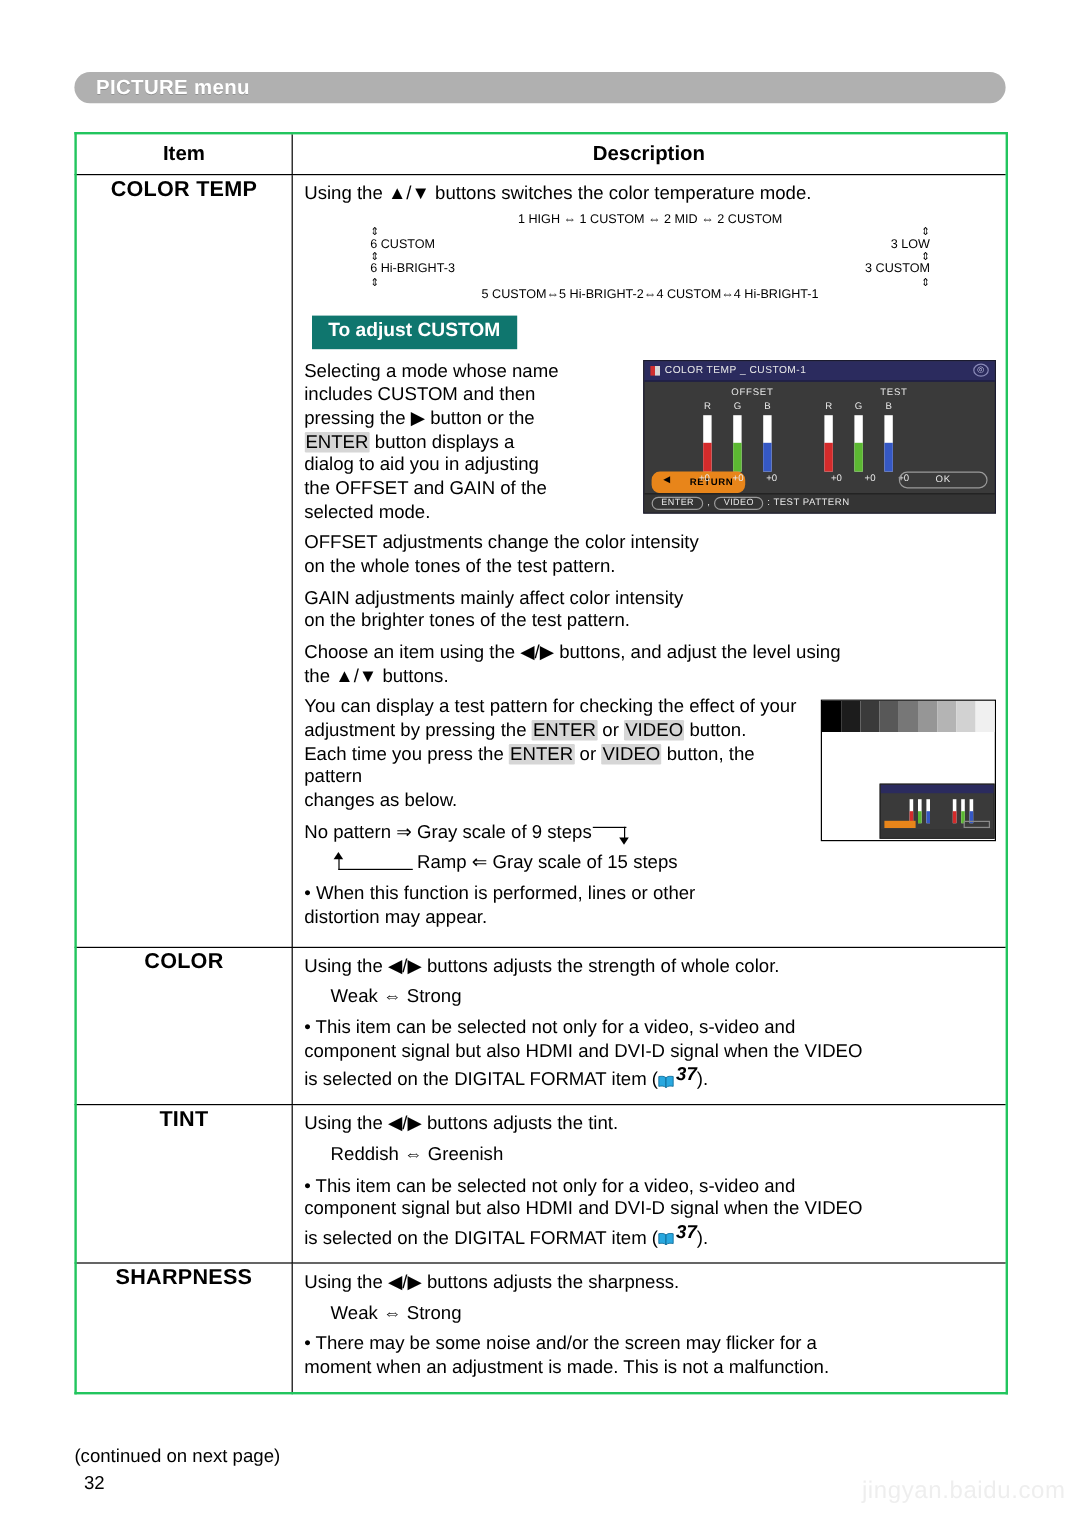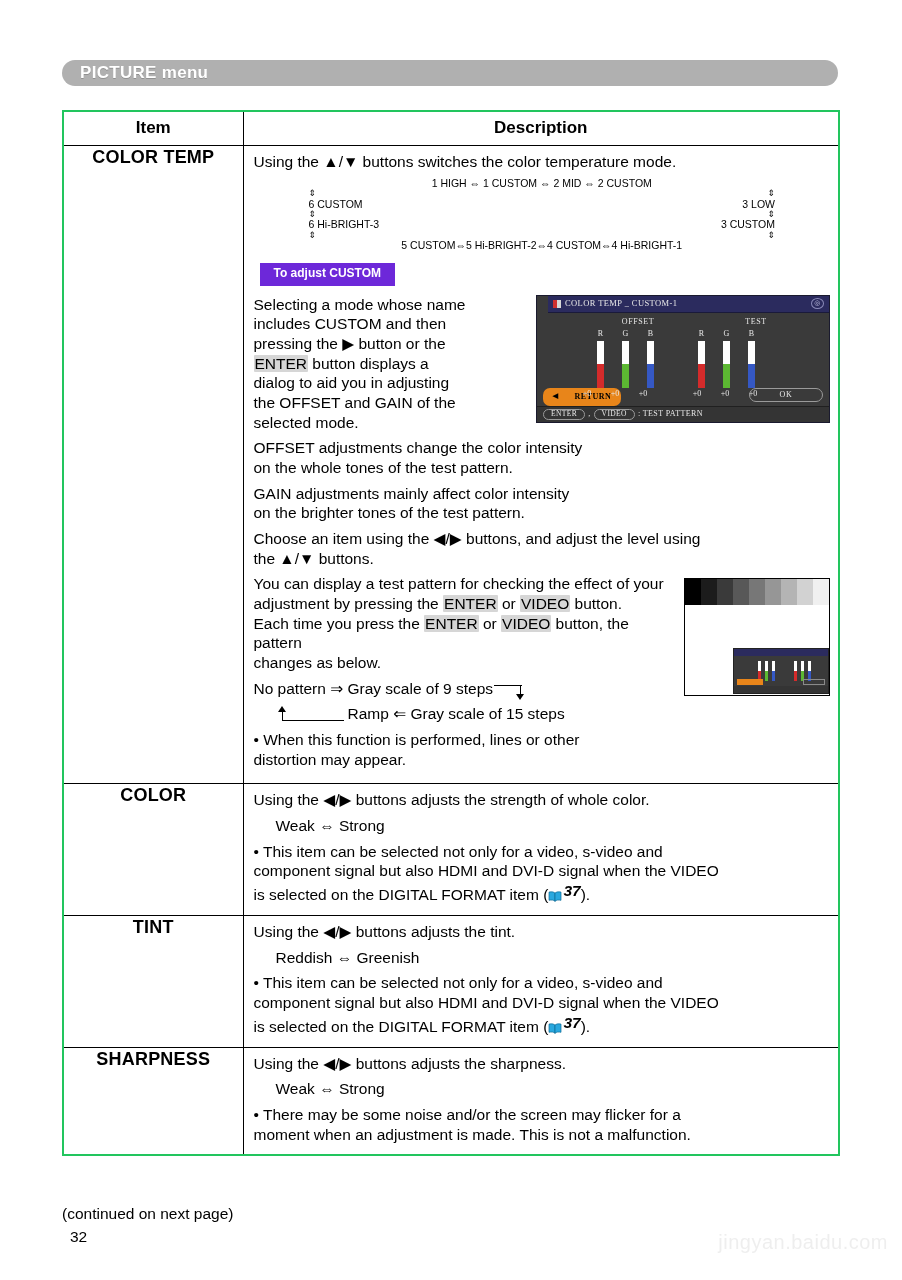--- a/index.html
+++ b/index.html
@@ -58,38 +58,37 @@
     text-align: center; margin: 4px 0 10px 0;
     width: 100%;
   }
   .ct-row { display: flex; justify-content: center; align-items: center; white-space: nowrap; }
   .ct-row.split { justify-content: space-between; padding: 0 55px; }
   .ct-vert { font-size: 9px; line-height: 1.1; }
 
   
   .subhead {
     display: inline-block;
-    background: #6d28d9;
-    color: #fff; font-weight: bold; font-size: 12px;
+    background: #0f766e;
+    color: #fff; font-weight: bold; font-size: 16px;
     padding: 3px 14px 4px 14px;
     margin: 2px 0 9px 6px;
   }
 
   
   .osd {
     float: right;
     width: 294px; height: 128px;
     margin: 0 0 6px 10px;
     background: #3a3a3a;
     border: 1px solid #1a1a2e;
     position: relative;
     font-size: 7.5px;
     color: #e8e8e8;
-    font-family: Liberation Serif, serif;
-    padding-left: 11px;
+    font-family: Liberation Sans, sans-serif;
   }
   .osd-title {
     height: 17px; background: #2b2b5e;
     display: flex; align-items: center; gap: 4px;
     padding: 0 5px; font-size: 8.5px; letter-spacing: .4px;
     border-bottom: 1px solid #1a1a3a;
   }
   .osd-badge { width: 8px; height: 8px; background: linear-gradient(90deg,#d03030 50%,#d8d8d8 50%); }
   .osd-title-text { flex: 1; }
   .osd-eye {

